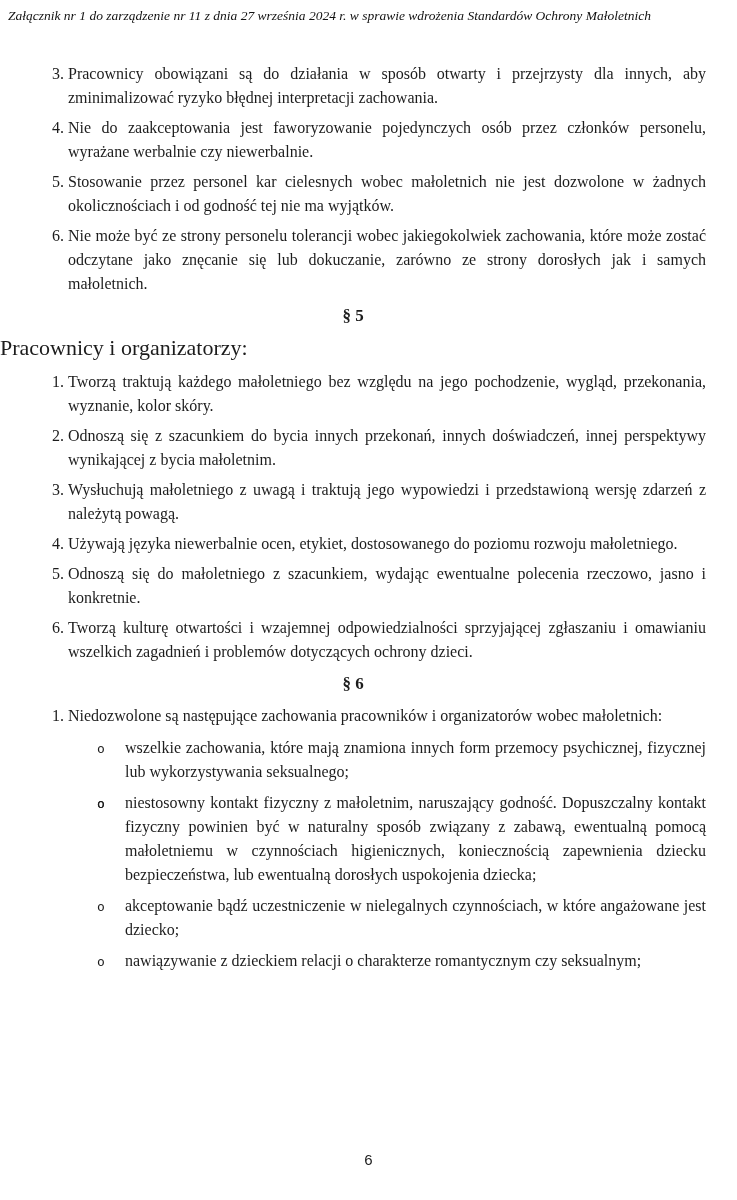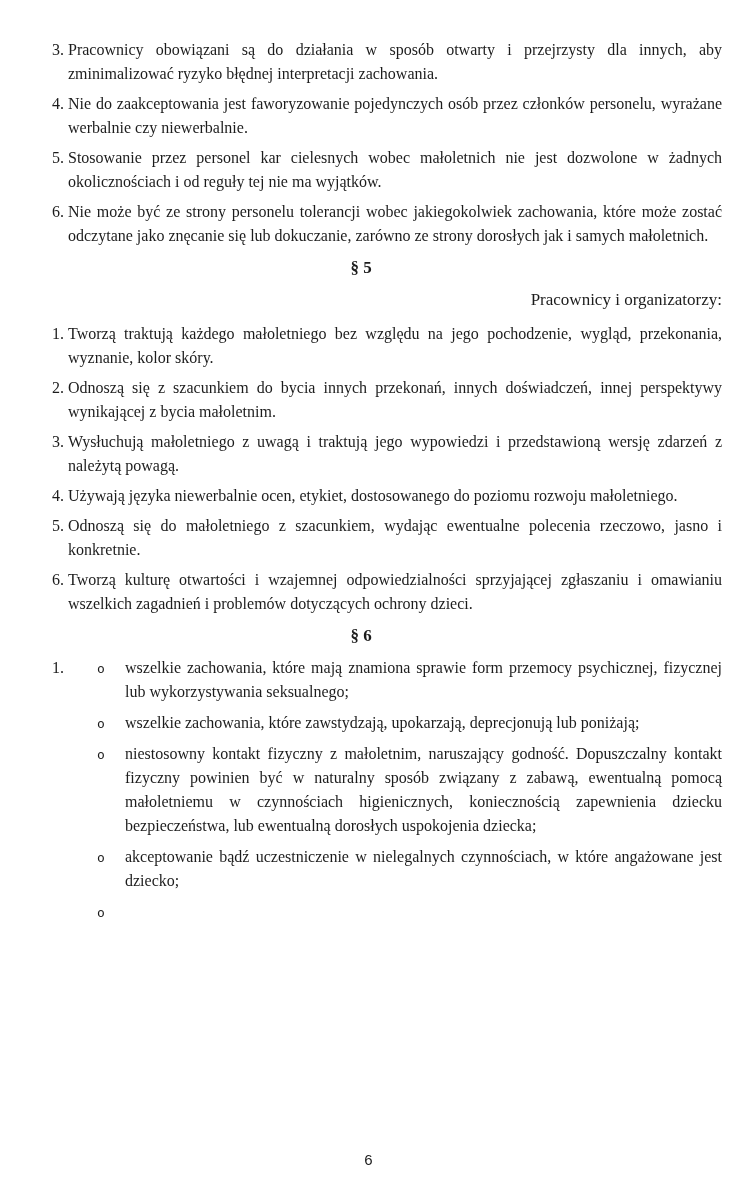--- a/index.html
+++ b/index.html
@@ -23,21 +23,21 @@
   .doc-header {
     font-style: italic;
     font-size: 13.5px;
     line-height: 16px;
     padding: 8px 10px 0 8px;
     white-space: nowrap;
     color: #111;
   }
   .content {
     margin-top: 38px;
-    padding-right: 15px;
+    padding-right: 31px;
     box-sizing: border-box;
   }
   ol.num-list {
     margin: 0;
     padding: 0 0 0 68px;
   }
   ol.num-list > li {
     text-align: justify;
     margin-bottom: 6px;
     padding-left: 0;
@@ -45,22 +45,22 @@
   ol.num-list > li::marker {
     font-size: 16px;
   }
   .section-heading {
     text-align: center;
     font-weight: bold;
     font-size: 17px;
     margin: 8px 0 8px 0;
   }
   .section-subheading {
-    text-align: right;
-    font-size: 17px;
+    text-align: left;
+    font-size: 22px;
     margin: 0 0 10px 0;
   }
   ul.bullet-list {
     list-style: none;
     margin: 8px 0 0 0;
     padding: 0 0 0 57px;
   }
   ul.bullet-list > li {
     position: relative;
     text-align: justify;
@@ -81,53 +81,55 @@
     text-align: center;
     font-size: 15px;
     font-family: "Liberation Sans", sans-serif;
   }
 </style>
 </head>
 <body>
 
 <div class="page">
 
+  <div class="doc-header">Załącznik nr 1 do zarządzenie nr 11  z dnia 27 września 2024 r. w sprawie wdrożenia Standardów Ochrony Małoletnich</div>
 
   <div class="content">
 
     <ol class="num-list" start="3">
         <li><span>Pracownicy obowiązani są do działania w sposób otwarty i przejrzysty dla innych, aby zminimalizować ryzyko błędnej interpretacji zachowania.</span></li>
         <li><span>Nie do zaakceptowania jest faworyzowanie pojedynczych osób przez członków personelu, wyrażane werbalnie czy niewerbalnie.</span></li>
-        <li><span>Stosowanie przez personel kar cielesnych wobec małoletnich nie jest dozwolone w żadnych okolicznościach i od reguły tej nie ma wyjątków.</span></li>
+        <li><span>Stosowanie przez personel kar cielesnych wobec małoletnich nie jest dozwolone w żadnych okolicznościach i od godność tej nie ma wyjątków.</span></li>
         <li><span>Nie może być ze strony personelu tolerancji wobec jakiegokolwiek zachowania, które może zostać odczytane jako znęcanie się lub dokuczanie, zarówno ze strony dorosłych jak i samych małoletnich.</span></li>
       </ol>
 
     <div class="section-heading">§ 5</div>
 
     <div class="section-subheading">Pracownicy i organizatorzy:</div>
 
     <ol class="num-list">
         <li><span>Tworzą traktują każdego małoletniego bez względu na jego pochodzenie, wygląd, przekonania, wyznanie, kolor skóry.</span></li>
         <li><span>Odnoszą się z szacunkiem do bycia innych przekonań, innych doświadczeń, innej perspektywy wynikającej z bycia małoletnim.</span></li>
         <li><span>Wysłuchują małoletniego z uwagą i traktują jego wypowiedzi i przedstawioną wersję zdarzeń z należytą powagą.</span></li>
         <li><span>Używają języka niewerbalnie ocen, etykiet, dostosowanego do poziomu rozwoju małoletniego.</span></li>
         <li><span>Odnoszą się do małoletniego z szacunkiem, wydając ewentualne polecenia rzeczowo, jasno i konkretnie.</span></li>
         <li><span>Tworzą kulturę otwartości i wzajemnej odpowiedzialności sprzyjającej zgłaszaniu i omawianiu wszelkich zagadnień i problemów dotyczących ochrony dzieci.</span></li>
       </ol>
 
     <div class="section-heading">§ 6</div>
 
     <ol class="num-list">
       <li>
+        <span>Niedozwolone są następujące zachowania pracowników i organizatorów wobec małoletnich:</span>
         <ul class="bullet-list">
-            <li><span class="marker">o</span><span>wszelkie zachowania, które mają znamiona sprawie form przemocy psychicznej, fizycznej lub wykorzystywania seksualnego;</span></li>
-            <li><span class="marker">o</span><span>wszelkie zachowania, które zawstydzają, upokarzają, deprecjonują lub poniżają;</span></li>
+            <li><span class="marker">o</span><span>wszelkie zachowania, które mają znamiona innych form przemocy psychicznej, fizycznej lub wykorzystywania seksualnego;</span></li>
+            <li><span class="marker">o</span></li>
             <li><span class="marker">o</span><span>niestosowny kontakt fizyczny z małoletnim, naruszający godność. Dopuszczalny kontakt fizyczny powinien być w naturalny sposób związany z zabawą, ewentualną pomocą małoletniemu w czynnościach higienicznych, koniecznością zapewnienia dziecku bezpieczeństwa, lub ewentualną dorosłych uspokojenia dziecka;</span></li>
             <li><span class="marker">o</span><span>akceptowanie bądź uczestniczenie w nielegalnych czynnościach, w które angażowane jest dziecko;</span></li>
-            <li><span class="marker">o</span></li>
+            <li><span class="marker">o</span><span>nawiązywanie z dzieckiem relacji o charakterze romantycznym czy seksualnym;</span></li>
           </ul>
       </li>
     </ol>
 
   </div>
 
   <div class="page-number">6</div>
 
 </div>
 

